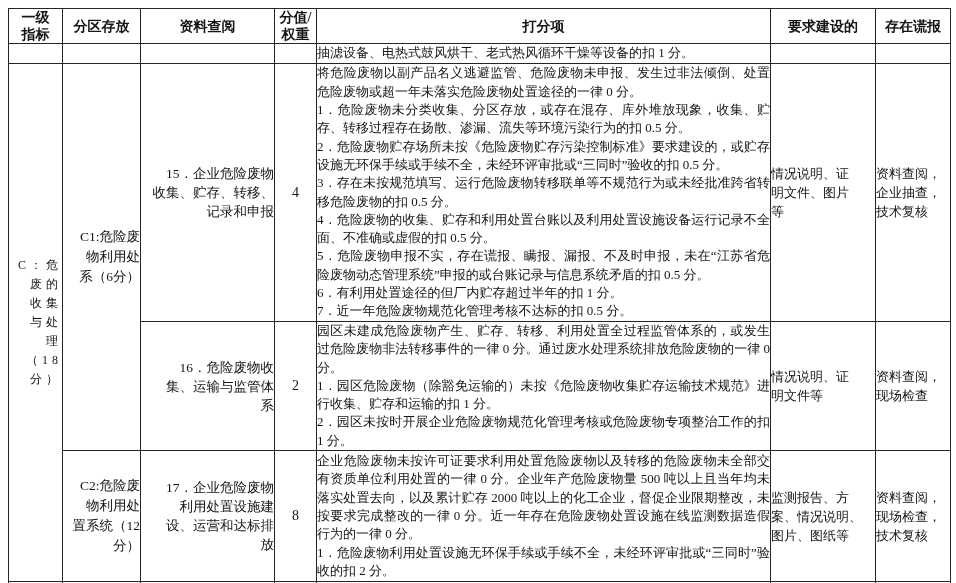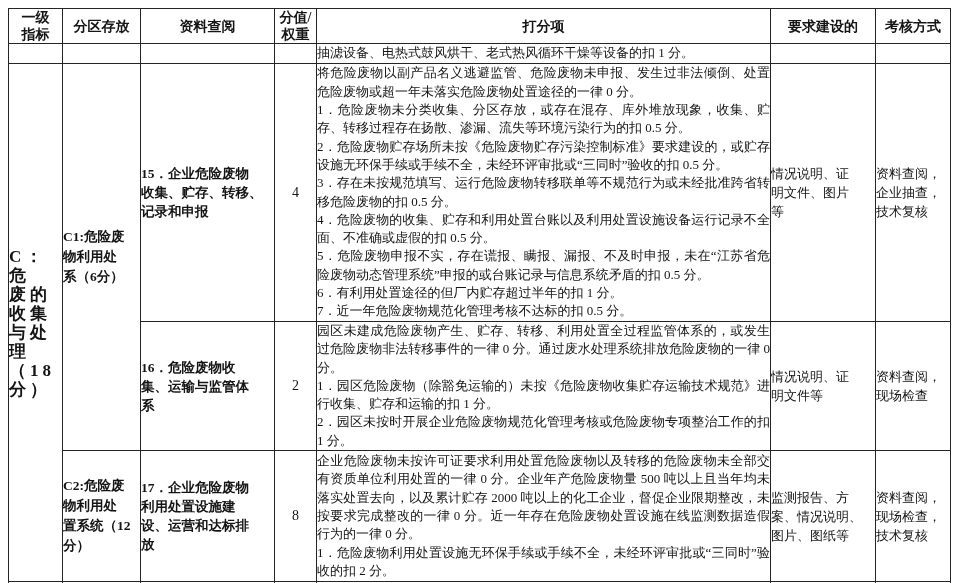--- a/index.html
+++ b/index.html
@@ -30,26 +30,25 @@
     white-space: pre-line;
   }
   .h-head  { height: 33px; }
   .h-carry { height: 19px; }
   .h-r15   { height: 257px; }
   .h-r16   { height: 126px; }
   .h-r17   { height: 130px; }
   .h-sliver{ height: 3px; font-size: 1px; line-height: 0; }
 
   .cell-center {
-    text-align: left;
+    text-align: right;
     white-space: pre-line;
-    font-weight: bold;
   }
   .primary-label {
-    font-size: 17px;
+    font-size: 12px;
     line-height: 19px;
     letter-spacing: 4px;
   }
   .secondary-label {
     font-size: 13.5px;
     line-height: 20px;
   }
   .indicator-label {
     font-size: 13.5px;
     line-height: 19px;
@@ -90,21 +89,21 @@
     <thead>
       <tr>
         <th class="h-head">一级
 指标</th>
         <th class="h-head">分区存放</th>
         <th class="h-head">资料查阅</th>
         <th class="h-head">分值/
 权重</th>
         <th class="h-head">打分项</th>
         <th class="h-head">要求建设的</th>
-        <th class="h-head">考核方式</th>
+        <th class="h-head">存在谎报</th>
       </tr>
     </thead>
     <tbody>
       <tr>
         <td class="h-carry"></td>
         <td class="h-carry"></td>
         <td class="h-carry"></td>
         <td class="h-carry"></td>
         <td class="h-carry scoring-cell">抽滤设备、电热式鼓风烘干、老式热风循环干燥等设备的扣 1 分。</td>
         <td class="h-carry"></td>

